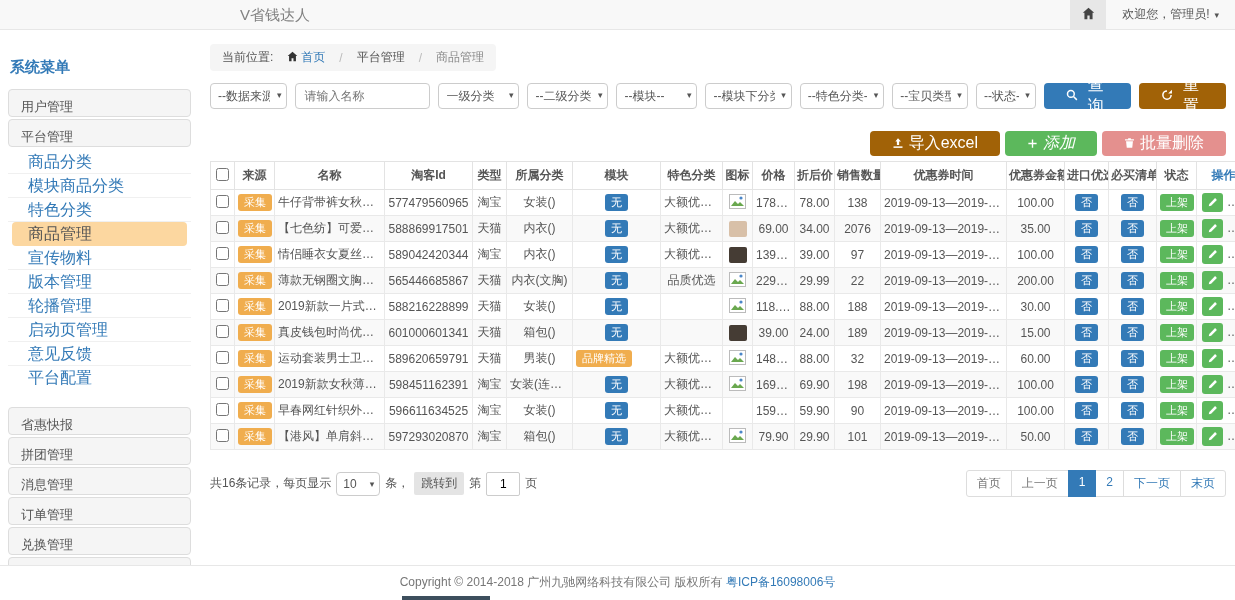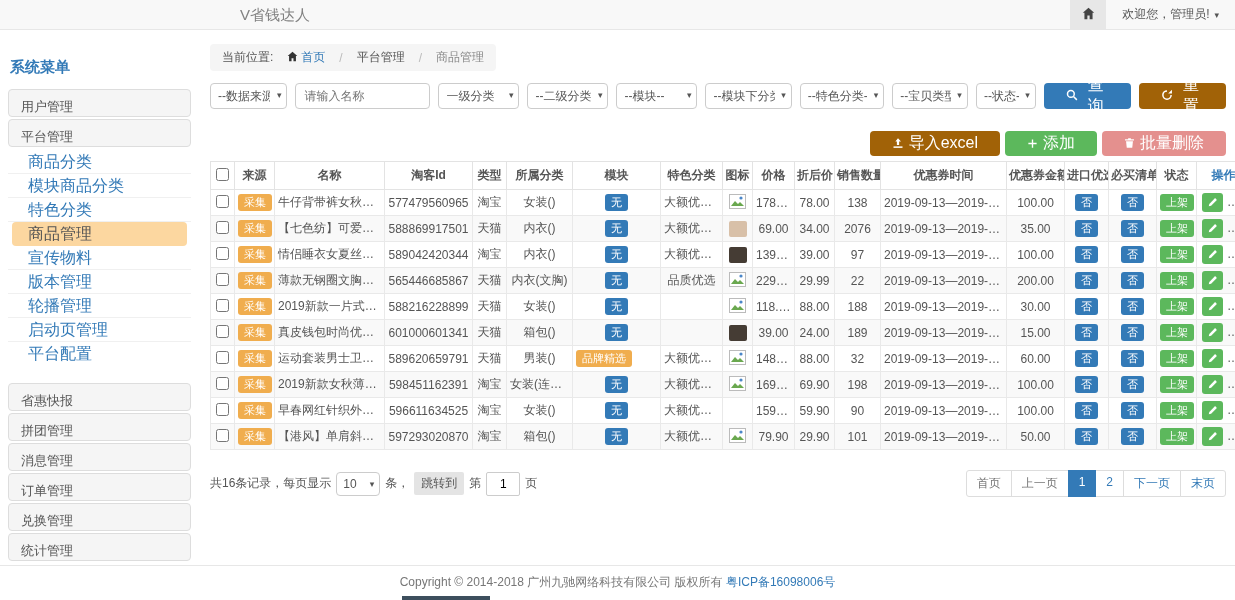--- a/index.html
+++ b/index.html
@@ -33,21 +33,21 @@
 
   .filters { margin-top:12px; display:flex; align-items:flex-start; gap:8px; font-size:12px; }
   .sel-wrap { position:relative; display:inline-block; }
   .f-sel { appearance:none; -webkit-appearance:none; border:1px solid #ccc; border-radius:4px; height:26px; padding:0 16px 0 7px; font-size:12px; color:#555; background:#fff; width:100%; cursor:pointer; font-family:inherit; }
   .sel-caret { position:absolute; right:6px; top:7px; font-size:9px; color:#555; pointer-events:none; }
   .f-input { border:1px solid #ccc; border-radius:4px; height:26px; padding:0 8px; font-size:12px; color:#ec4899; font-family:inherit; }
   .btn { display:inline-flex; align-items:center; gap:5px; border:none; border-radius:4px; color:#fff; font-size:16px; height:26px; padding:0 22px; cursor:pointer; font-family:inherit; }
   .btn svg { flex:0 0 auto; }
   .btn-primary { background:#337ab7; }
   .btn-info { background:#a16207; }
-  .btn-success { background:#5cb85c; }
+  .btn-success { background:#5cb85c;font-style:italic; }
   .btn-danger-light { background:#e4908e; }
 
   .actions { margin-top:22px; display:flex; justify-content:flex-end; gap:5px; }
   .actions .btn { height:25px; }
 
   table.table { margin-top:5px; width:100%; border-collapse:collapse; table-layout:fixed; font-size:12px; color:#555; }
   .table th { border:1px solid #e3e3e3; height:28px; font-weight:bold; text-align:center; padding:0 2px; overflow:hidden; white-space:nowrap; background:#fff; }
   .table th.col-ops { color:#337ab7; }
   .table td { border:1px solid #e9e9e9; height:26px; text-align:center; padding:0 3px; overflow:hidden; white-space:nowrap; text-overflow:ellipsis; background:#fff; }
   .table tbody tr:nth-child(even) td { background:#f9f9f9; }
@@ -112,20 +112,21 @@
         <div class="side-group">平台管理</div>
         <div class="side-sub">
           <a href="#">商品分类</a>
           <a href="#">模块商品分类</a>
           <a href="#">特色分类</a>
           <a href="#" class="active">商品管理</a>
           <a href="#">宣传物料</a>
           <a href="#">版本管理</a>
           <a href="#">轮播管理</a>
           <a href="#">启动页管理</a>
+          <a href="#">意见反馈</a>
           <a href="#">平台配置</a>
         </div>
         <div class="side-group">省惠快报</div>
         <div class="side-group">拼团管理</div>
         <div class="side-group">消息管理</div>
         <div class="side-group">订单管理</div>
         <div class="side-group">兑换管理</div>
         <div class="side-group clipped">统计管理</div>
       </nav>
   </aside>

